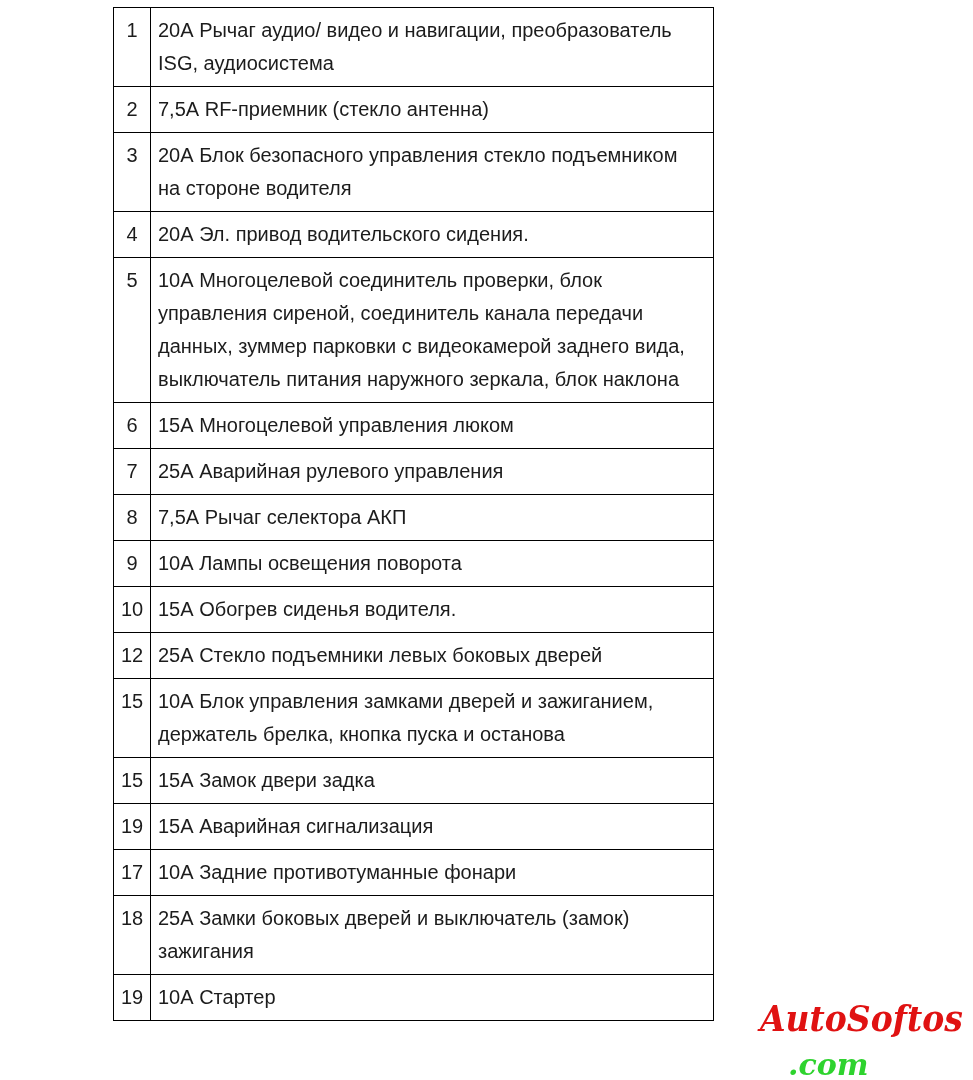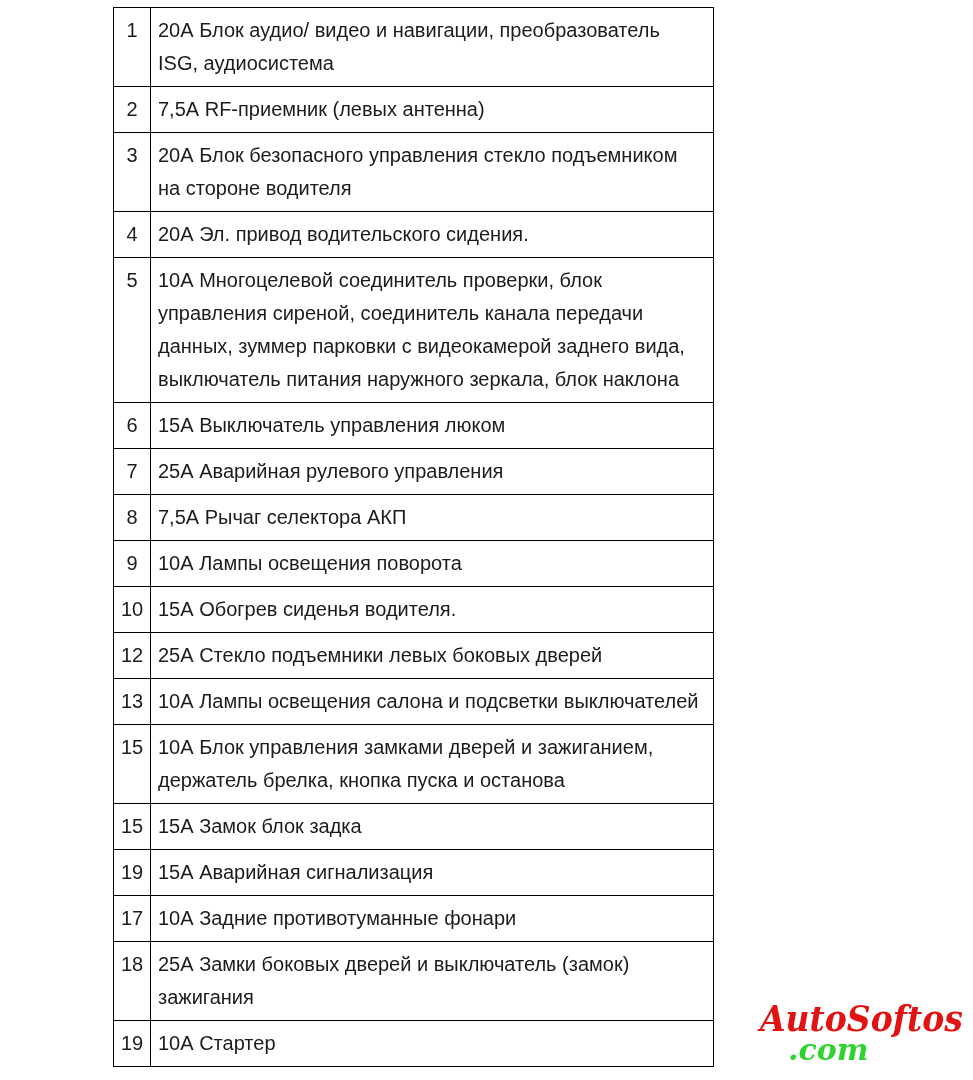--- a/index.html
+++ b/index.html
@@ -62,58 +62,58 @@
   .watermark .wm1 {
     display: block;
     font-size: 33px;
     letter-spacing: 0px;
     transform: scaleY(1.05);
   }
   .watermark .wm2 {
     display: block;
     font-size: 30px;
     padding-left: 28px;
-    margin-top: 0;
+    margin-top: 15px;
   }
 </style>
 </head>
 <body>
 
 <div class="page">
 
   <table class="fuse">
     <tbody>
         <tr>
           <td class="num">1</td>
-          <td class="desc">20А Блок аудио/ видео и навигации, преобразователь
+          <td class="desc">20А Рычаг аудио/ видео и навигации, преобразователь
 ISG, аудиосистема</td>
         </tr>
         <tr>
           <td class="num">2</td>
-          <td class="desc">7,5А RF-приемник (левых антенна)</td>
+          <td class="desc">7,5А RF-приемник (стекло антенна)</td>
         </tr>
         <tr>
           <td class="num">3</td>
           <td class="desc">20А Блок безопасного управления стекло подъемником
 на стороне водителя</td>
         </tr>
         <tr>
           <td class="num">4</td>
           <td class="desc">20А Эл. привод водительского сидения.</td>
         </tr>
         <tr>
           <td class="num">5</td>
           <td class="desc">10А Многоцелевой соединитель проверки, блок
 управления сиреной, соединитель канала передачи
 данных, зуммер парковки с видеокамерой заднего вида,
 выключатель питания наружного зеркала, блок наклона</td>
         </tr>
         <tr>
           <td class="num">6</td>
-          <td class="desc">15А Выключатель управления люком</td>
+          <td class="desc">15А Многоцелевой управления люком</td>
         </tr>
         <tr>
           <td class="num">7</td>
           <td class="desc">25А Аварийная рулевого управления</td>
         </tr>
         <tr>
           <td class="num">8</td>
           <td class="desc">7,5А Рычаг селектора АКП</td>
         </tr>
         <tr>
@@ -122,31 +122,27 @@
         </tr>
         <tr>
           <td class="num">10</td>
           <td class="desc">15А Обогрев сиденья водителя.</td>
         </tr>
         <tr>
           <td class="num">12</td>
           <td class="desc">25А Стекло подъемники левых боковых дверей</td>
         </tr>
         <tr>
-          <td class="num">13</td>
-          <td class="desc">10А Лампы освещения салона и подсветки выключателей</td>
-        </tr>
-        <tr>
           <td class="num">15</td>
           <td class="desc">10А Блок управления замками дверей и зажиганием,
 держатель брелка, кнопка пуска и останова</td>
         </tr>
         <tr>
           <td class="num">15</td>
-          <td class="desc">15А Замок блок задка</td>
+          <td class="desc">15А Замок двери задка</td>
         </tr>
         <tr>
           <td class="num">19</td>
           <td class="desc">15А Аварийная сигнализация</td>
         </tr>
         <tr>
           <td class="num">17</td>
           <td class="desc">10А Задние противотуманные фонари</td>
         </tr>
         <tr>

